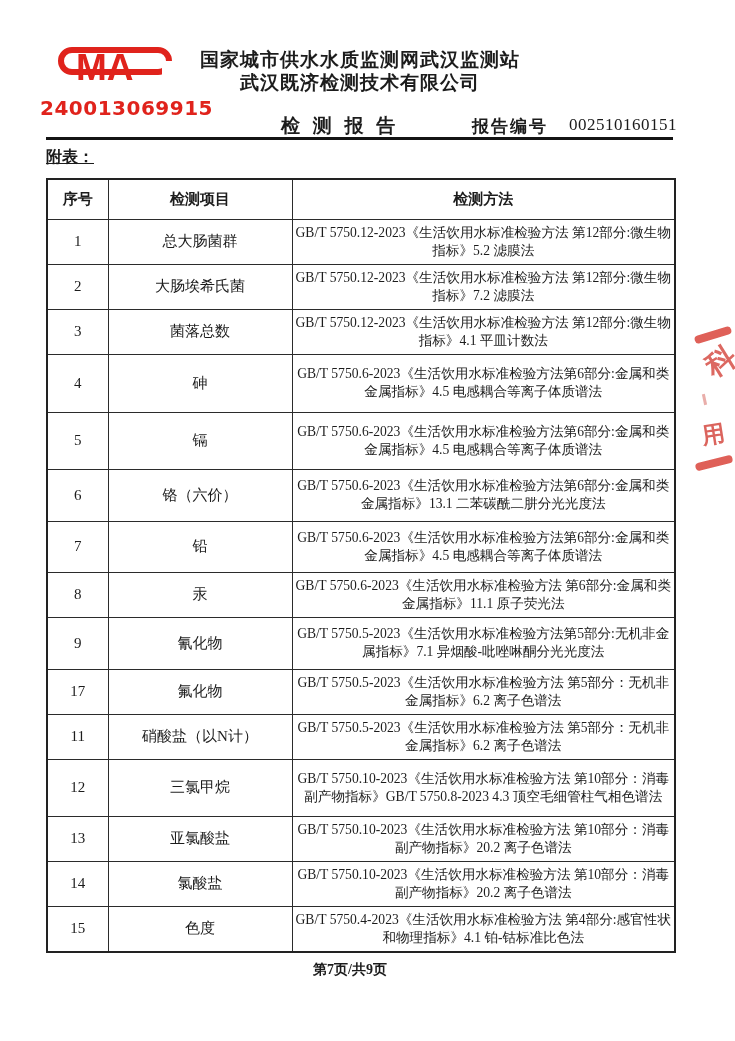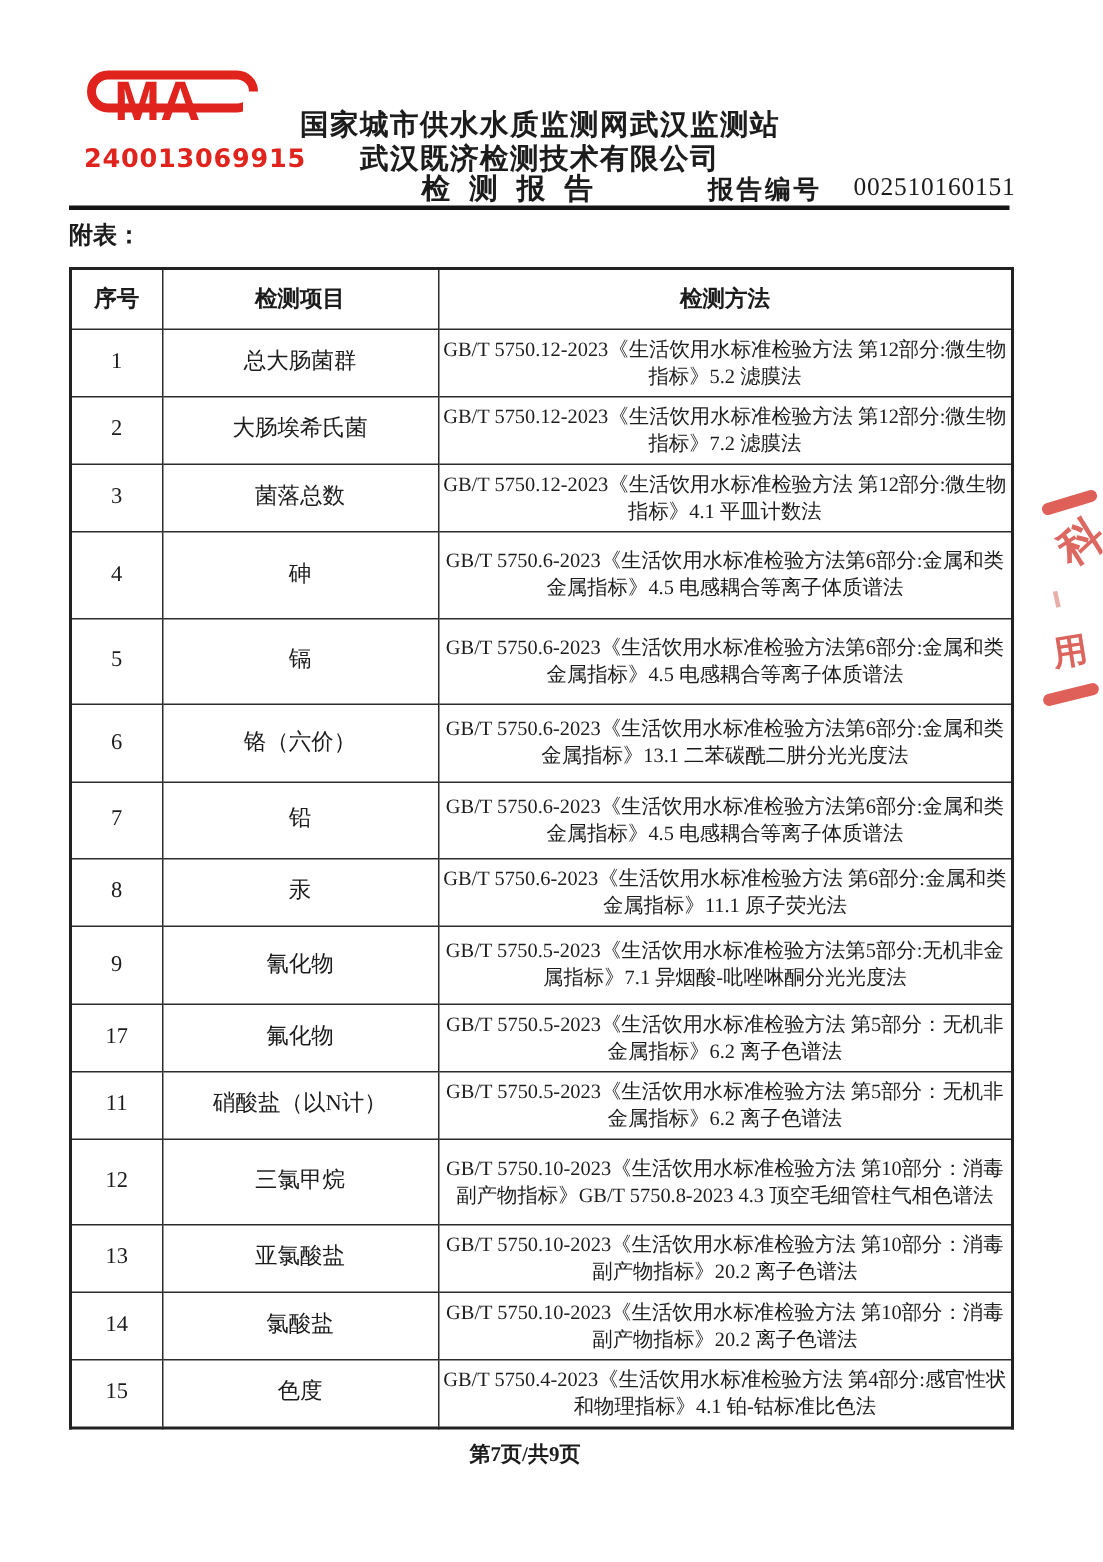--- a/index.html
+++ b/index.html
@@ -20,44 +20,44 @@
   }
   .cma-logo .ma {
     position: absolute; left: 12px; top: -6px;
     font-family: "Liberation Sans", sans-serif;
     font-weight: bold; font-size: 37px; color: #e0231c; letter-spacing: 0px;
   }
   .cma-logo .notch {
     position: absolute; right: -8px; top: 8px; width: 12px; height: 15px; background: #fff;
   }
   .cma-number {
-    left: 56px; top: 96px;
+    left: 40px; top: 96px;
     font-family: "DejaVu Sans", sans-serif;
-    font-weight: bold; font-size: 17px; color: #e0231c; letter-spacing: 0.5px;
+    font-weight: bold; font-size: 20px; color: #e0231c; letter-spacing: 0.5px;
   }
 
   
   .org-lines {
-    left: 150px; top: 72px; width: 420px;
+    left: 150px; top: 48px; width: 420px;
     text-align: center; font-size: 19px; font-weight: 600; line-height: 23px;
     letter-spacing: 1px;
   }
   .report-title {
     left: 281px; top: 113px; font-size: 19px; font-weight: 700; letter-spacing: 4px;
   }
   .report-no-label {
     left: 472px; top: 115px; font-size: 17px; font-weight: 600; letter-spacing: 2px;
   }
   .report-no-value {
     left: 569px; top: 115px; font-size: 17px; letter-spacing: 0.5px;
   }
   .header-rule {
     left: 46px; top: 137px; width: 627px; height: 3px; background: #141414;
   }
-  .fubiao { left: 46px; top: 147px; font-size: 16px; font-weight: 600; }
+  .fubiao { left: 46px; top: 147px; font-size: 16px; font-weight: 600; text-decoration: underline; }
 
   
   table.report {
     position: absolute; left: 46px; top: 178px; width: 628px;
     border-collapse: collapse; table-layout: fixed;
     border: 2px solid #222;
   }
   table.report th, table.report td {
     border: 1.5px solid #2b2b2b;
     text-align: center; vertical-align: middle;

